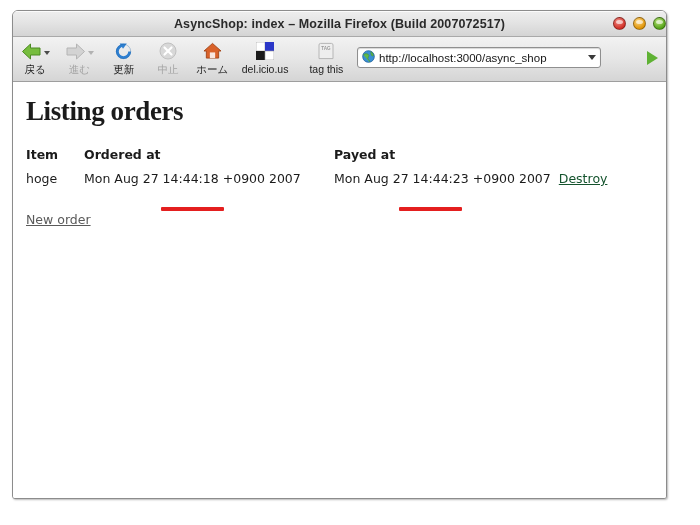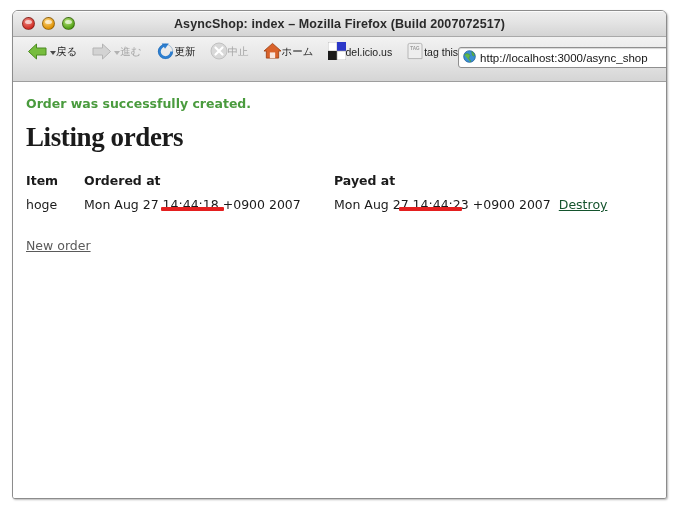--- a/index.html
+++ b/index.html
@@ -35,20 +35,21 @@
   }
 
   
   #titlebar {
     position: relative;
     height: 25px;
     background: linear-gradient(to bottom, #eeeeee 0%, #e4e4e4 45%, #d4d4d4 100%);
     border-bottom: 1px solid #a9a9a9;
     display: flex;
     align-items: center;
+    justify-content: flex-end;
   }
   #titlebar:before {
     content: "";
     position: absolute;
     left: 0; right: 0; top: 0;
     height: 1px;
     background: #fbfbfb;
   }
 
   .traffic-lights {
@@ -94,26 +95,25 @@
     border-bottom: 1px solid #9e9e9e;
     display: flex;
     align-items: flex-start;
     padding-top: 3px;
     box-sizing: border-box;
   }
 
   .tb-btn {
     width: 52px;
     display: flex;
-    flex-direction: row;
+    flex-direction: column;
     align-items: center;
     justify-content: flex-start;
     text-decoration: none;
     user-select: none;
-    padding-left: 14px;
   }
   .tb-btn .tb-icon {
     height: 22px;
     display: flex;
     align-items: center;
     justify-content: center;
   }
   .tb-btn .tb-label {
     font-size: 10.5px;
     color: #1d1d1d;
@@ -360,21 +360,20 @@
           </span>
           <span id="url-text">http://localhost:3000/async_shop</span>
           <span id="url-drop"></span>
         </div>
         <span id="go-btn"></span>
       </div>
     </div>
 
     <div id="content">
 
-      <div id="flash-notice">Order was successfully created.</div>
 
       <h1 id="page-title">Listing orders</h1>
 
       <table id="orders-table">
         <thead>
           <tr>
             <th class="th-item">Item</th>
             <th class="th-order">Ordered at</th>
             <th>Payed at</th>
             <th></th>

